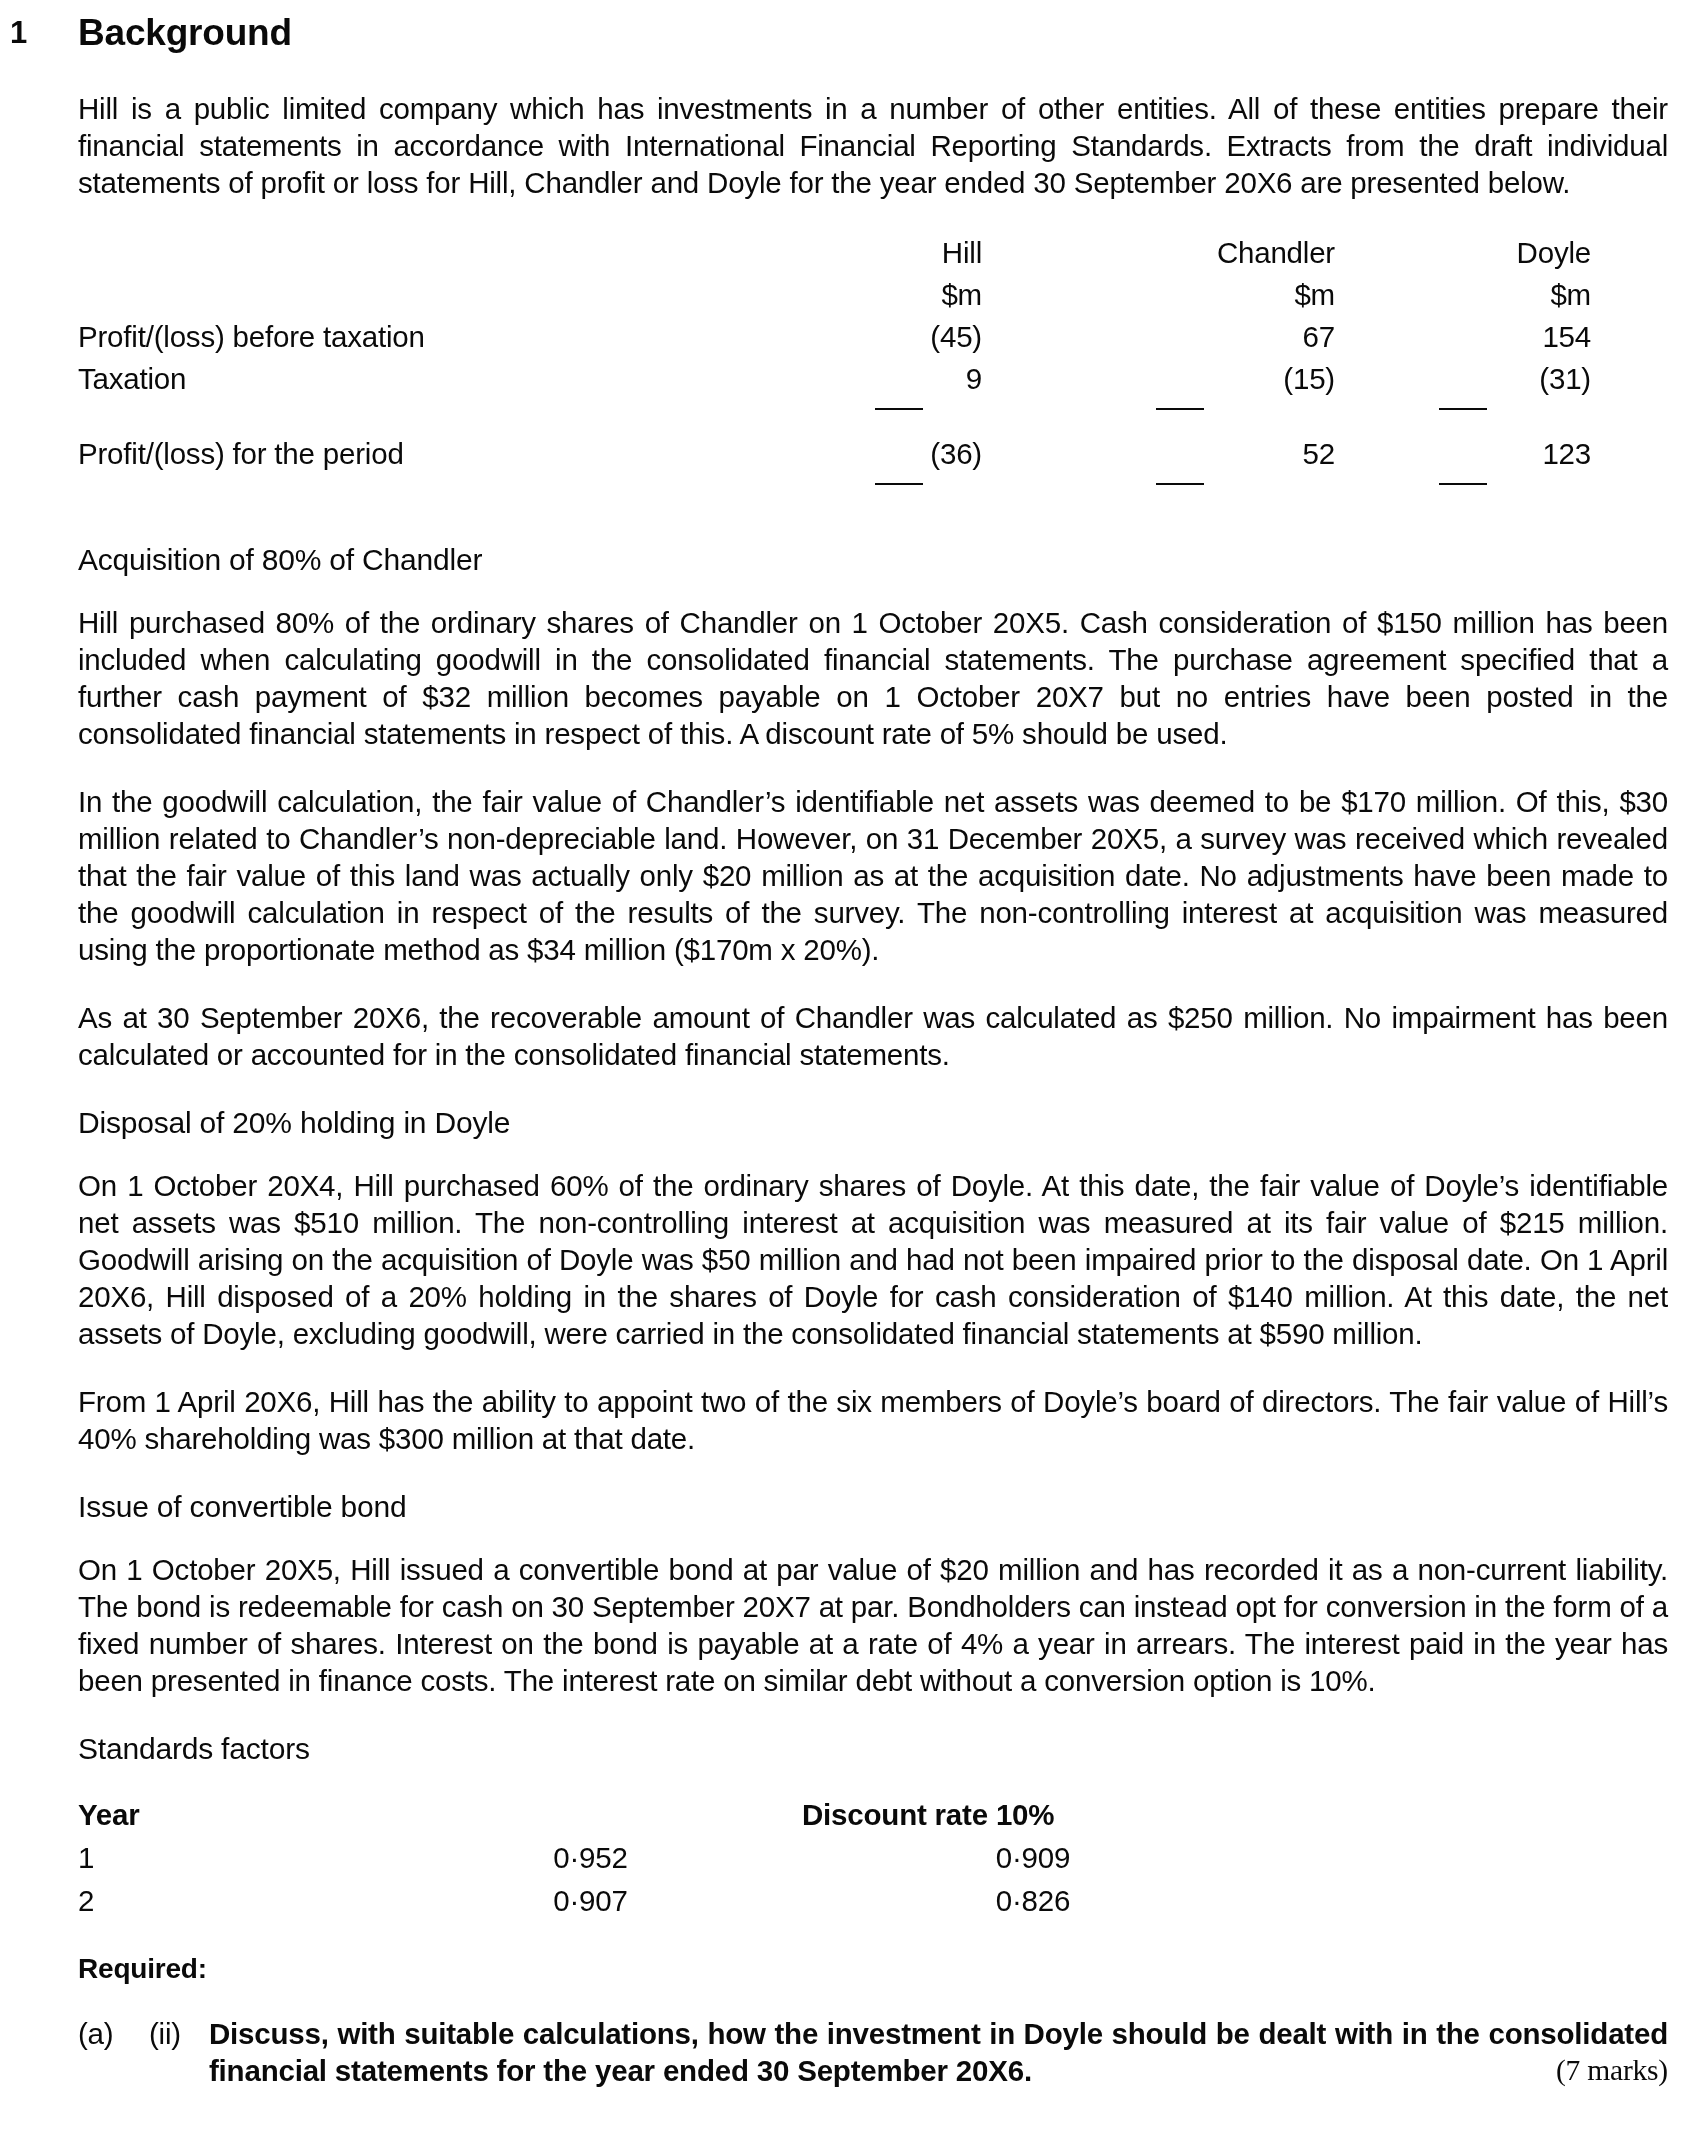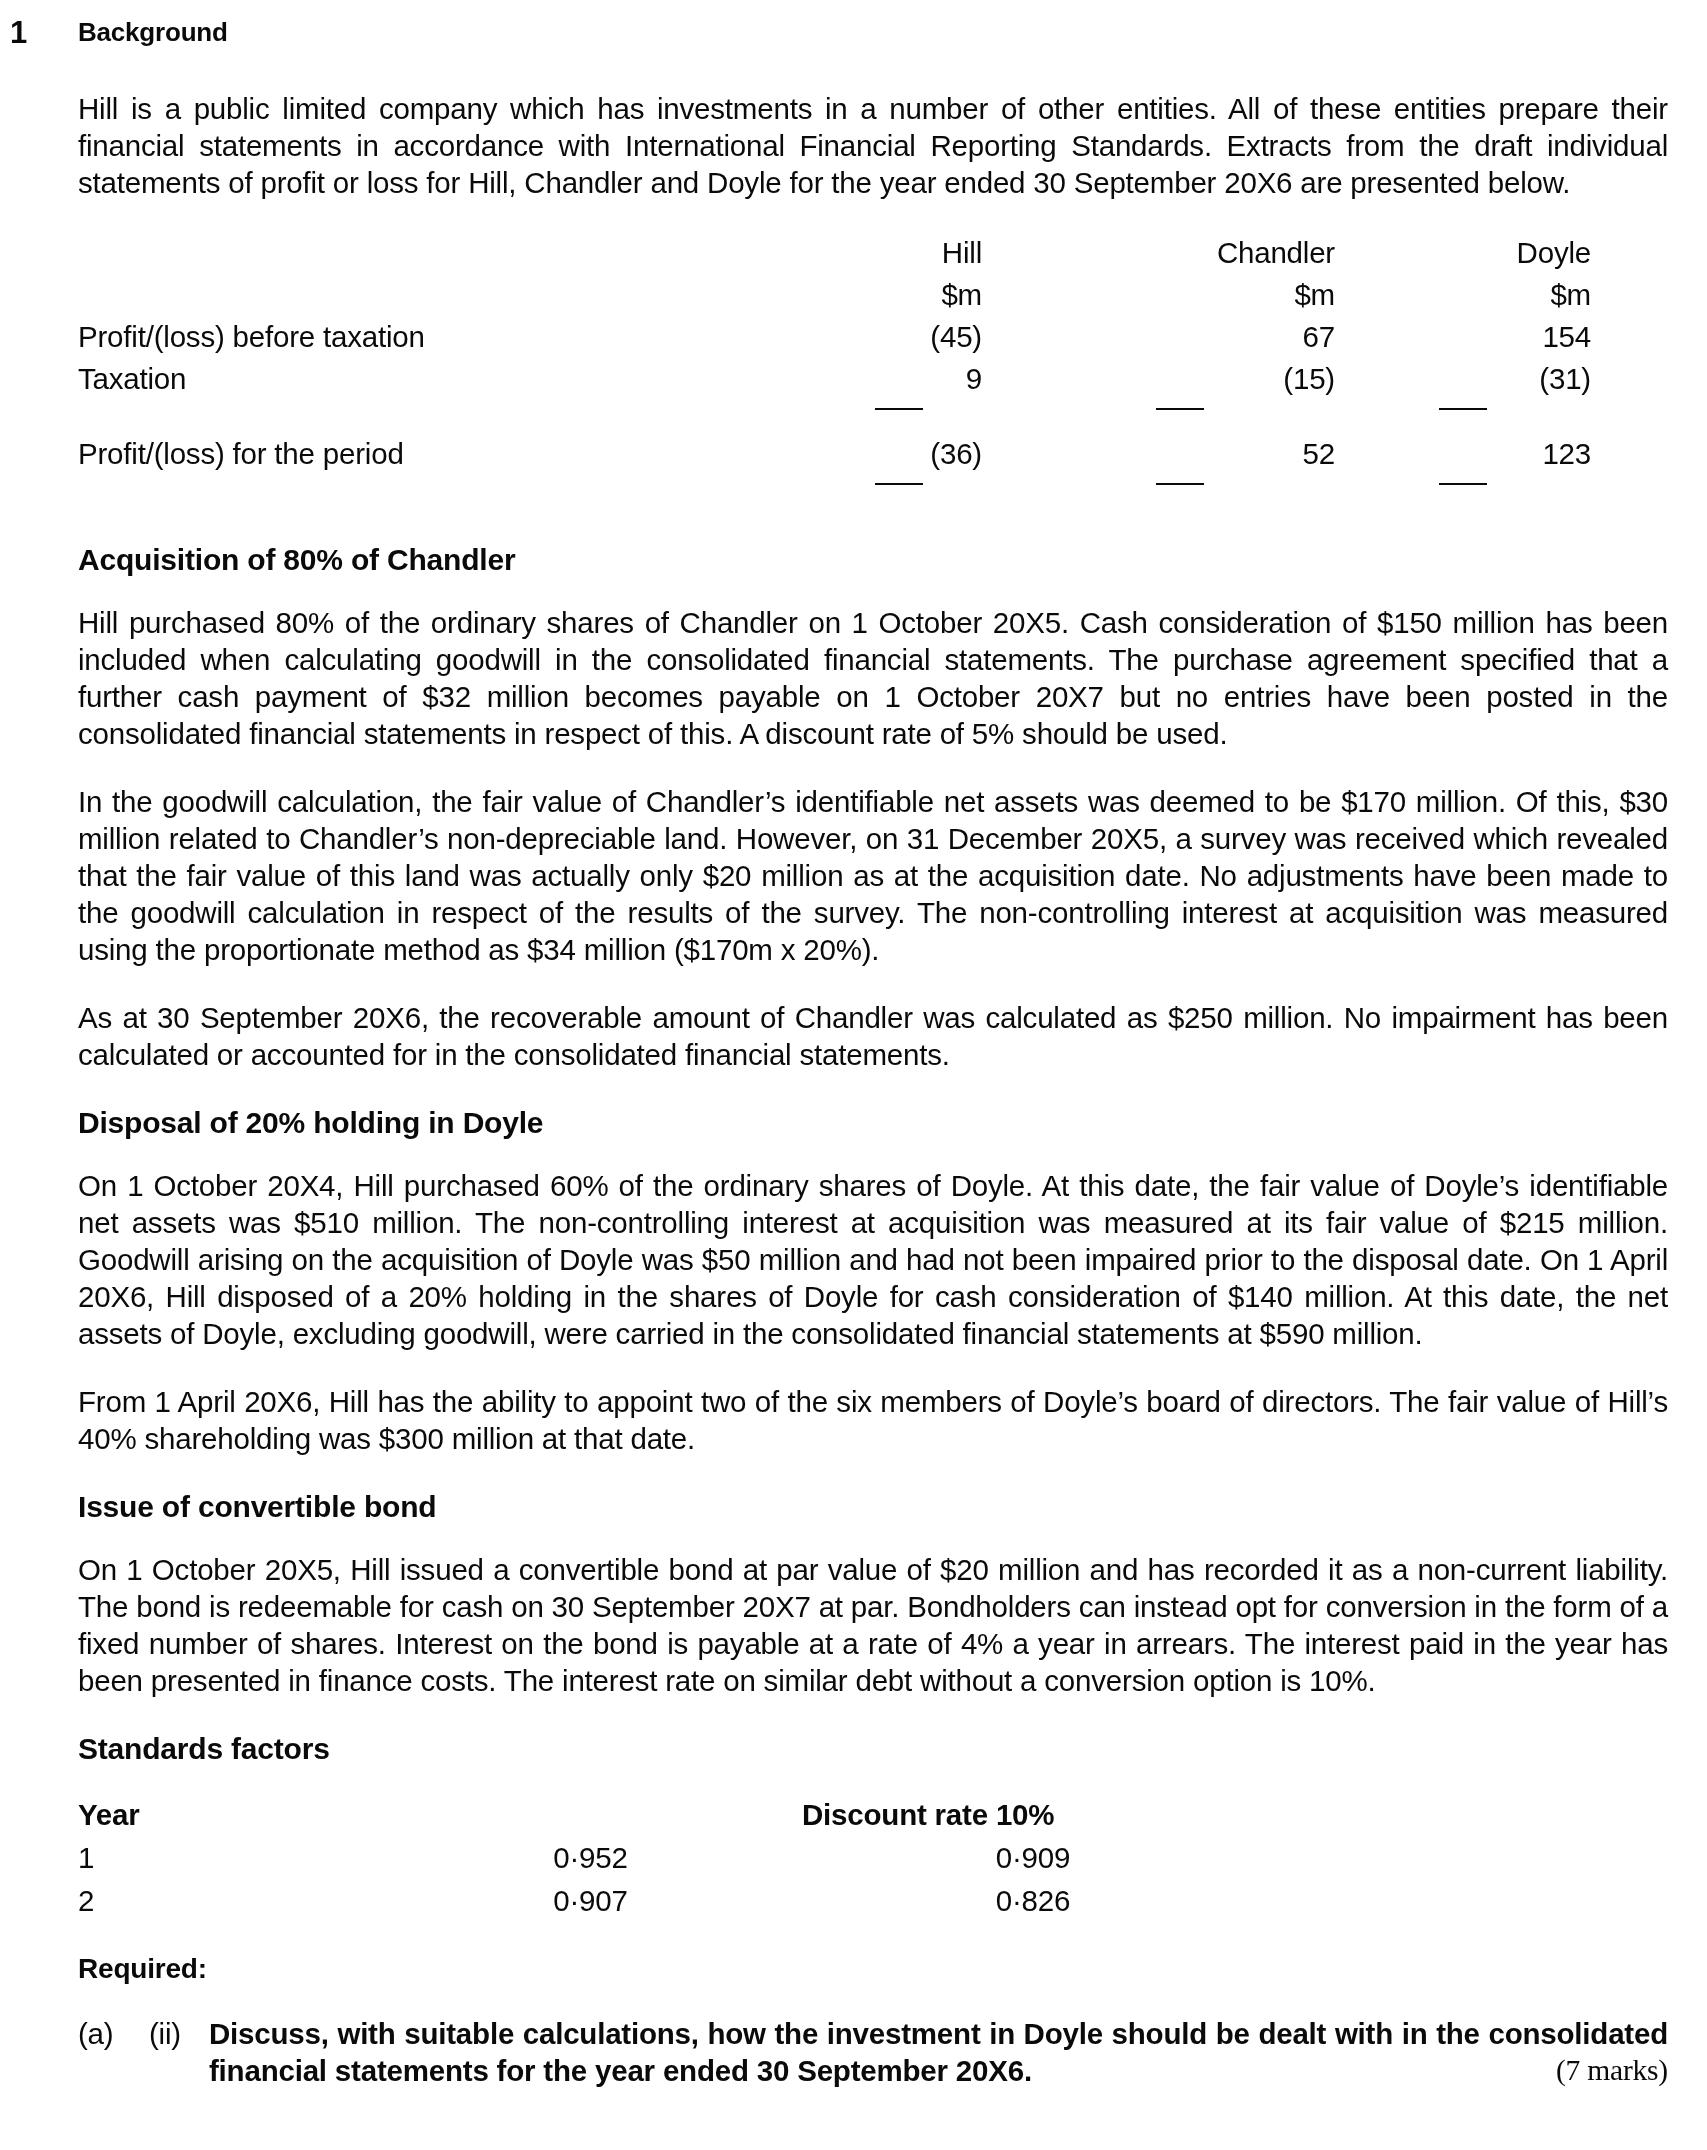--- a/index.html
+++ b/index.html
@@ -15,21 +15,21 @@
     font-size: 29.5px;
     line-height: 37px;
     letter-spacing: -0.2px;
     overflow: hidden;
   }
   .q-header { position: relative; margin: 0 0 39px 0; }
   .q-num {
     position: absolute; left: -68px; top: 0;
     font-weight: bold; font-size: 31px;
   }
-  .q-title { display: block; margin: 0; font-size: 26px; font-weight: bold; line-height: 37px; }
+  .q-title { display: block; margin: 0; font-size: 37px; font-weight: bold; line-height: 37px; }
   .para { margin: 0 0 31px 0; text-align: justify; }
 
   
   .pl-table { margin: 3.1px 0 33px 0; }
   .pl-row {
     display: grid;
     grid-template-columns: 737px 167px 43px 310px 256px;
     line-height: 42px;
   }
   .pl-row .cell { white-space: nowrap; }
@@ -37,21 +37,21 @@
   .rules-row { height: 33px; }
   .rule {
     display: block;
     width: 48px;
     margin: 7.8px auto 0 auto;
     border-top: 2.3px solid #0a0a0a;
     height: 0;
   }
 
   .sec-heading {
-    font-size: 30px; font-weight: bold;
+    font-size: 30px; font-weight: normal;
     margin: 7.8px 0 26px 0; line-height: 37px;
   }
 
   
   .df-table { margin: 3.1px 0 28px 0; }
   .df-row {
     display: grid;
     grid-template-columns: 194px 70px 349px 39px 310px;
     line-height: 43px;
     gap: 37px;

